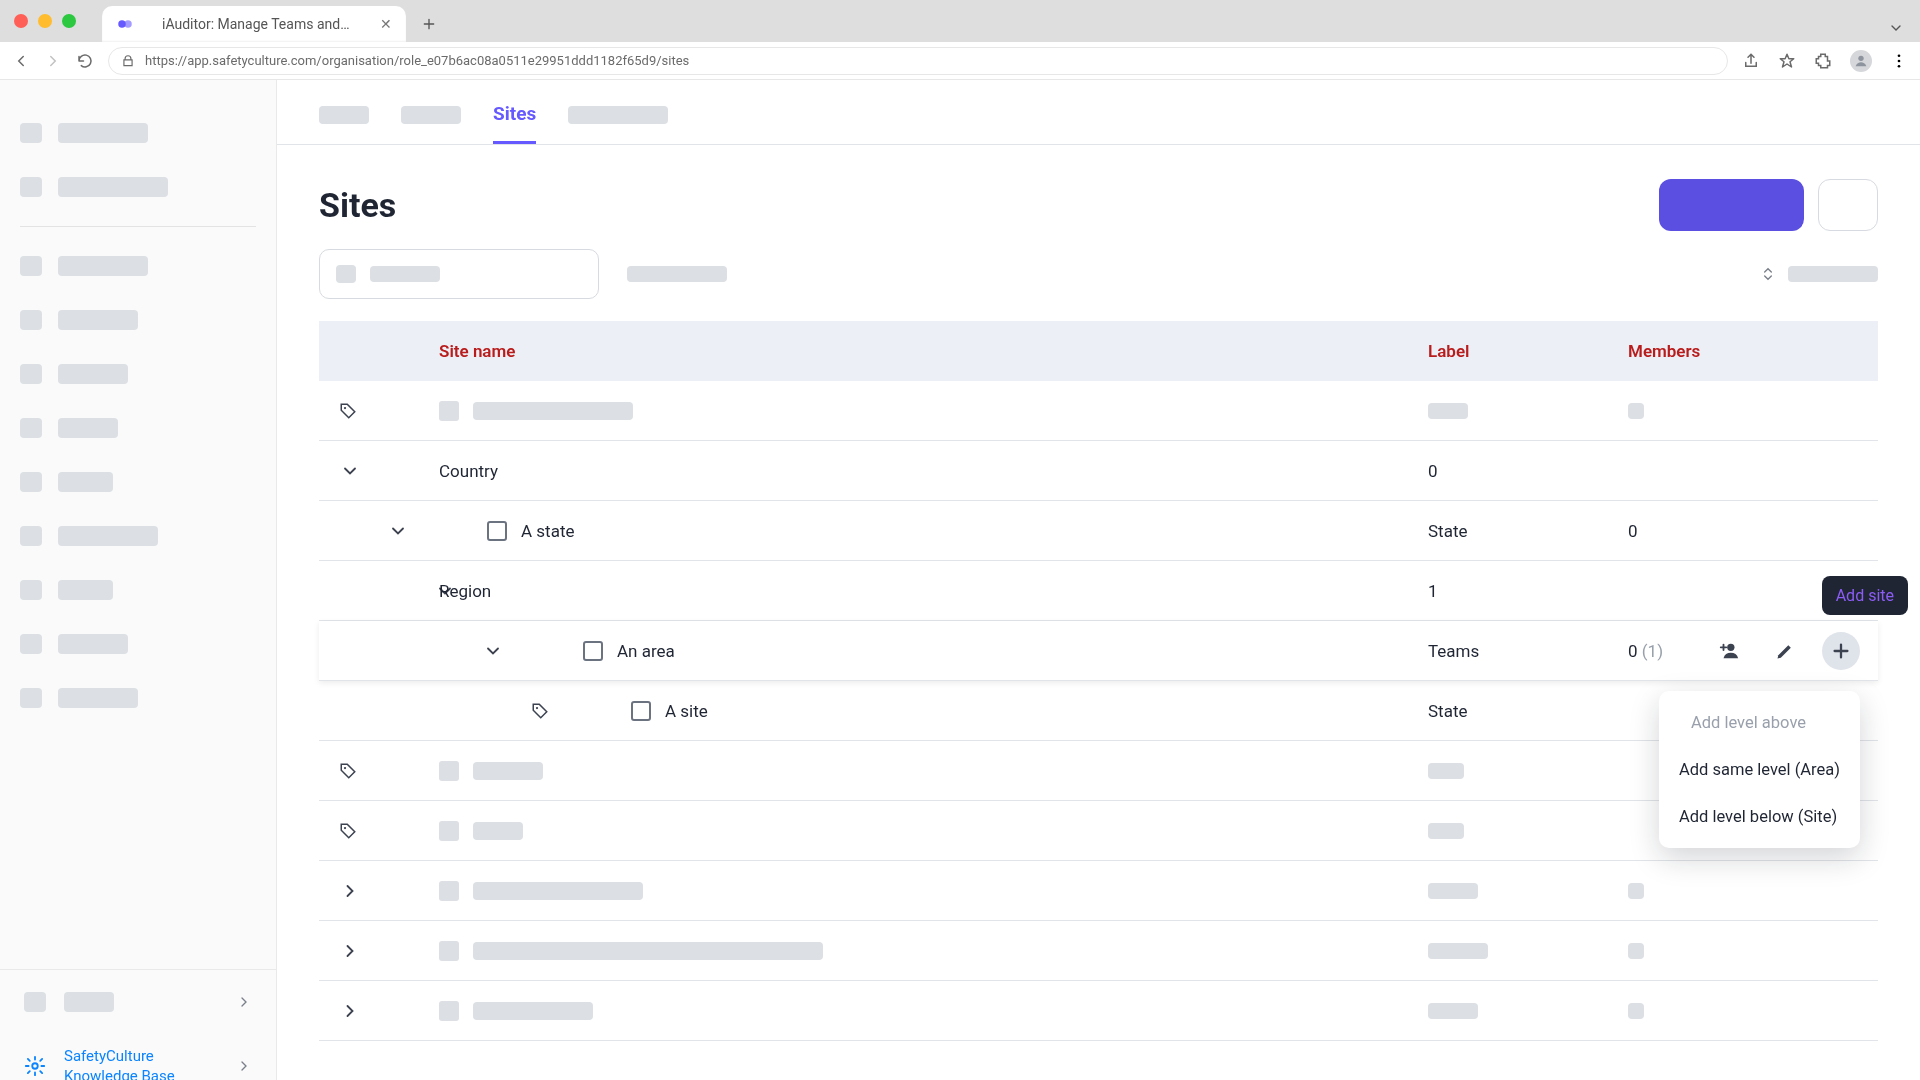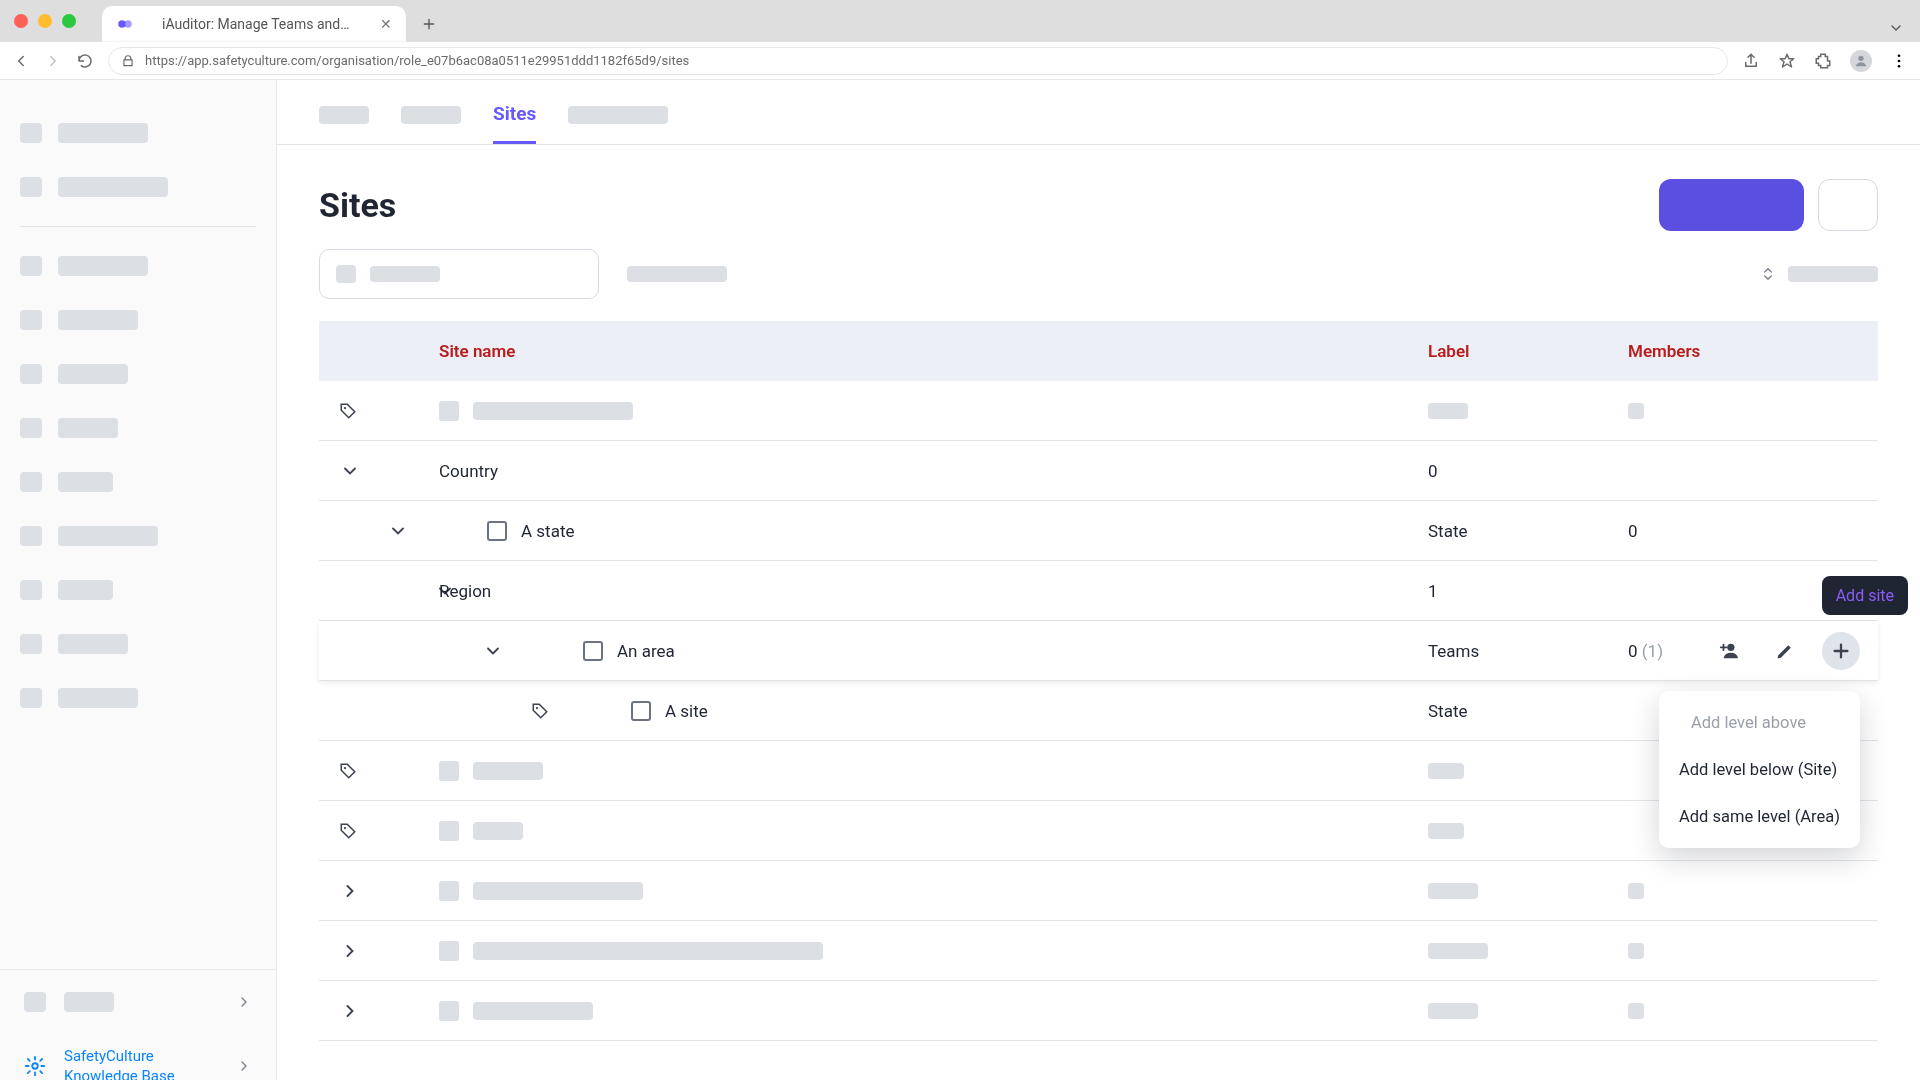--- a/index.html
+++ b/index.html
@@ -386,22 +386,22 @@
           <span class="icon-btn plus" style="position:relative">
             <svg viewBox="0 0 24 24" width="22" height="22">
                 <path d="M12 5v14M5 12h14" stroke="currentColor" stroke-width="2.5" stroke-linecap="round"></path>
               </svg>
             <span class="tooltip">Add site</span>
           </span>
         </div>
 
         <div class="dropdown">
           <div class="dd-item dis">Add level above</div>
+          <div class="dd-item">Add same level (Area)</div>
           <div class="dd-item">Add level below (Site)</div>
-          <div class="dd-item">Add same level (Area)</div>
         </div>
       </div>
 
       <div class="row">
         <div class="cell-indent" style="padding-left:212px">
           <span class="tag-ic">
               <svg viewBox="0 0 24 24" width="18" height="18">
                 <path d="M3 3h8l10 10-8 8L3 11z" fill="none" stroke="currentColor" stroke-width="2"></path>
                 <circle cx="8" cy="8" r="1.5" fill="currentColor"></circle>
               </svg>

